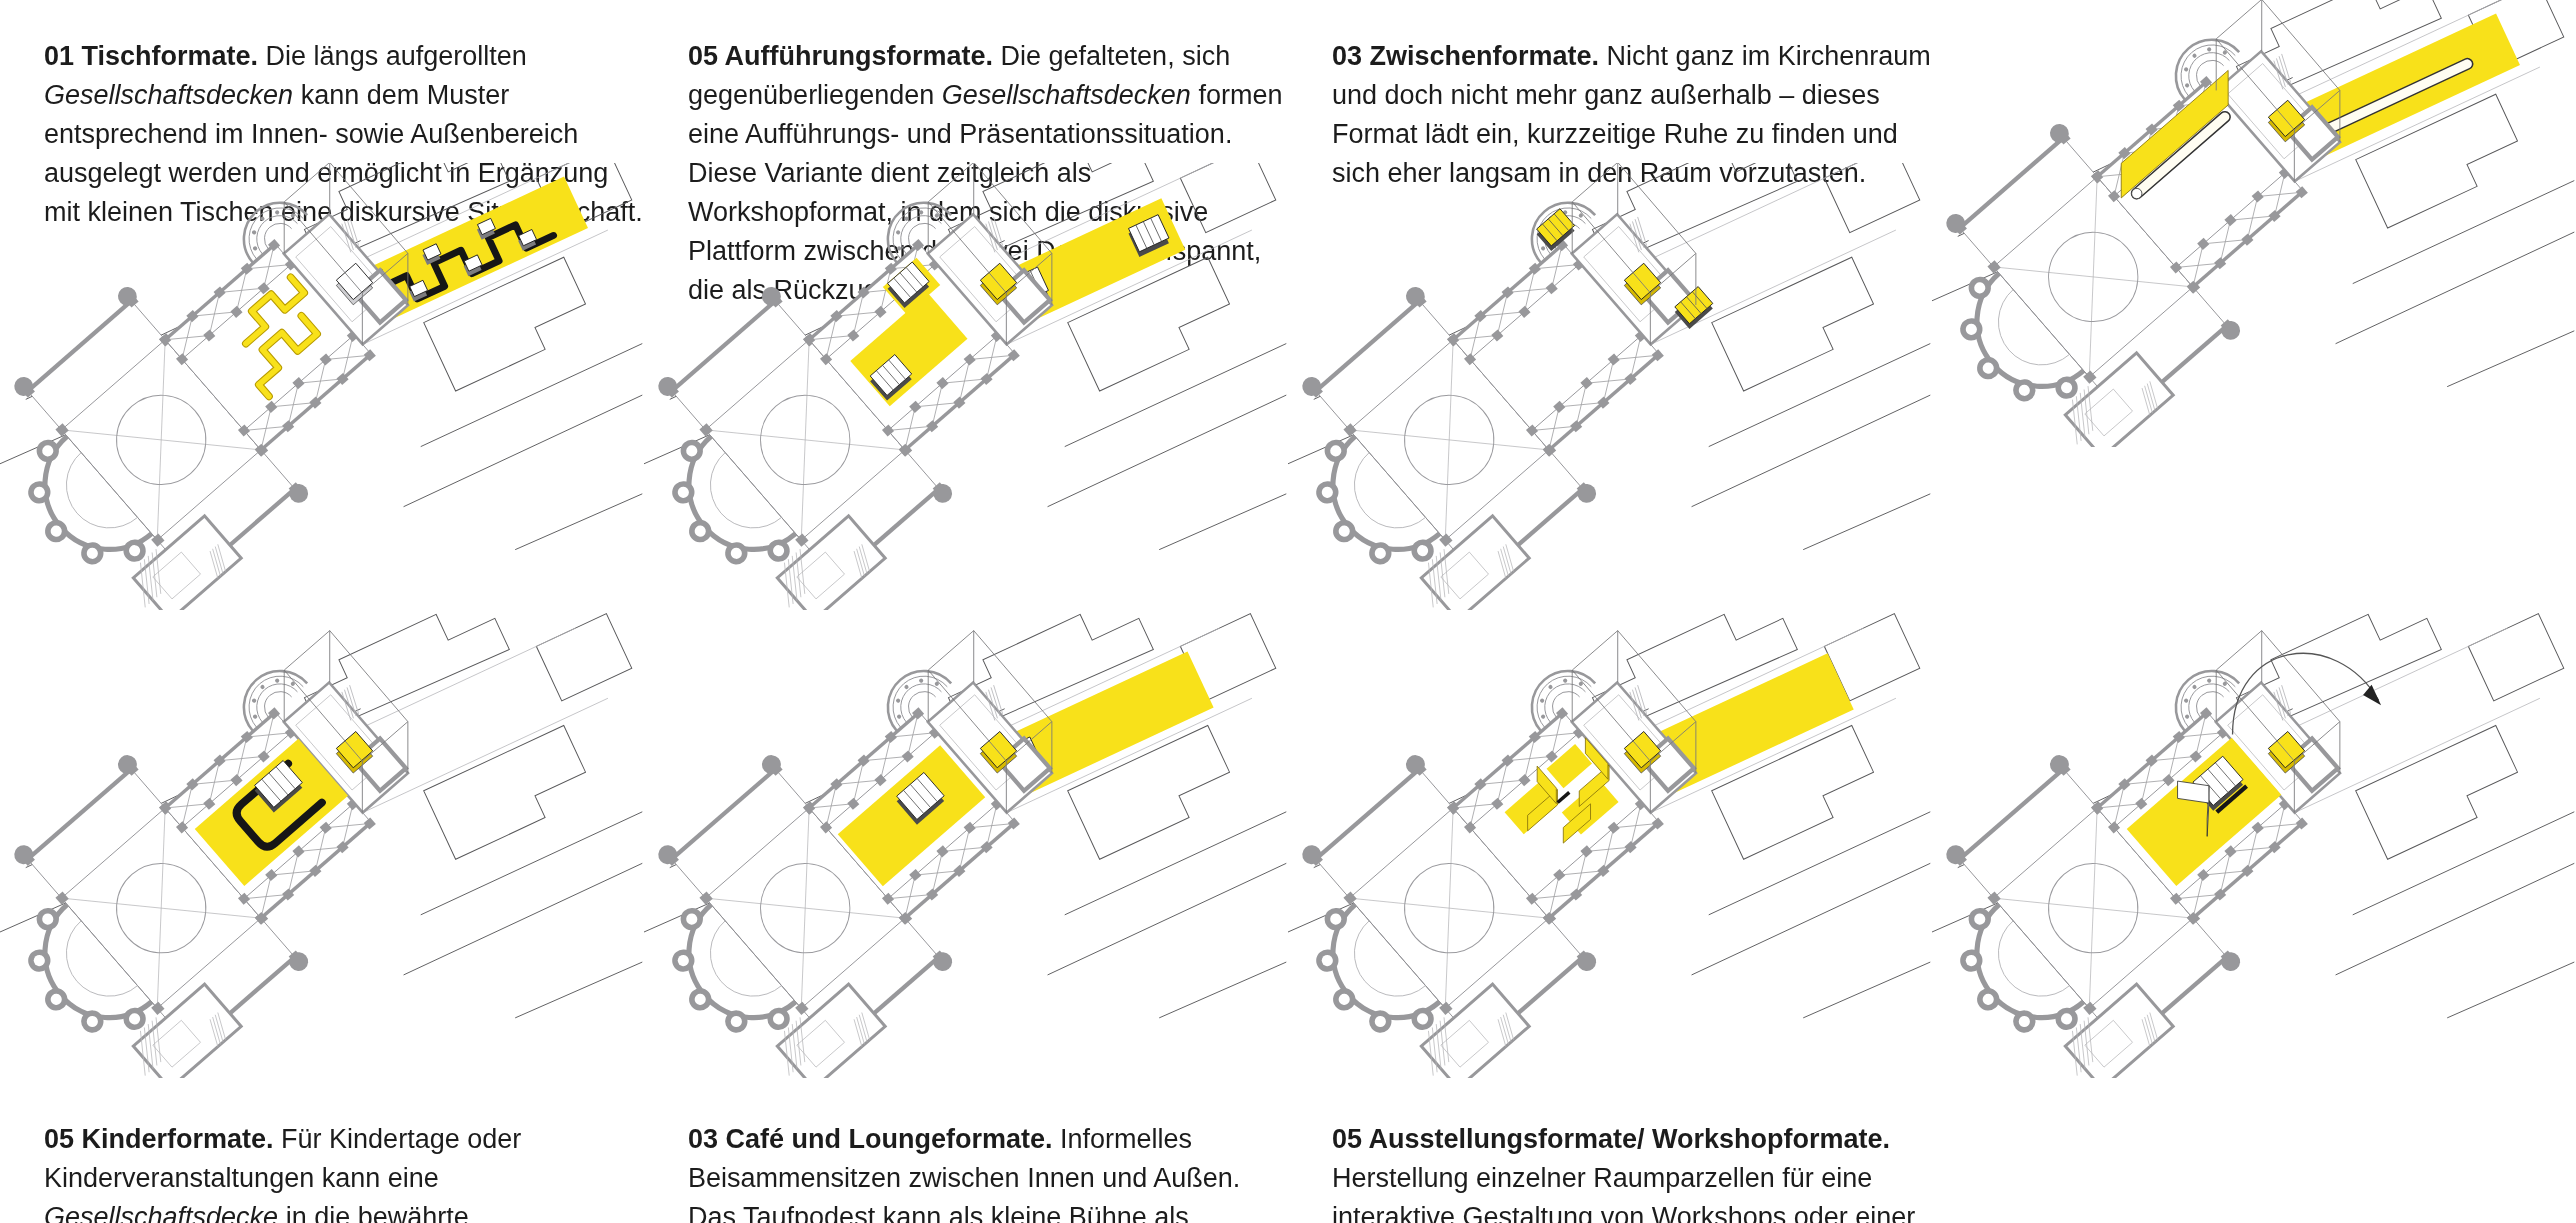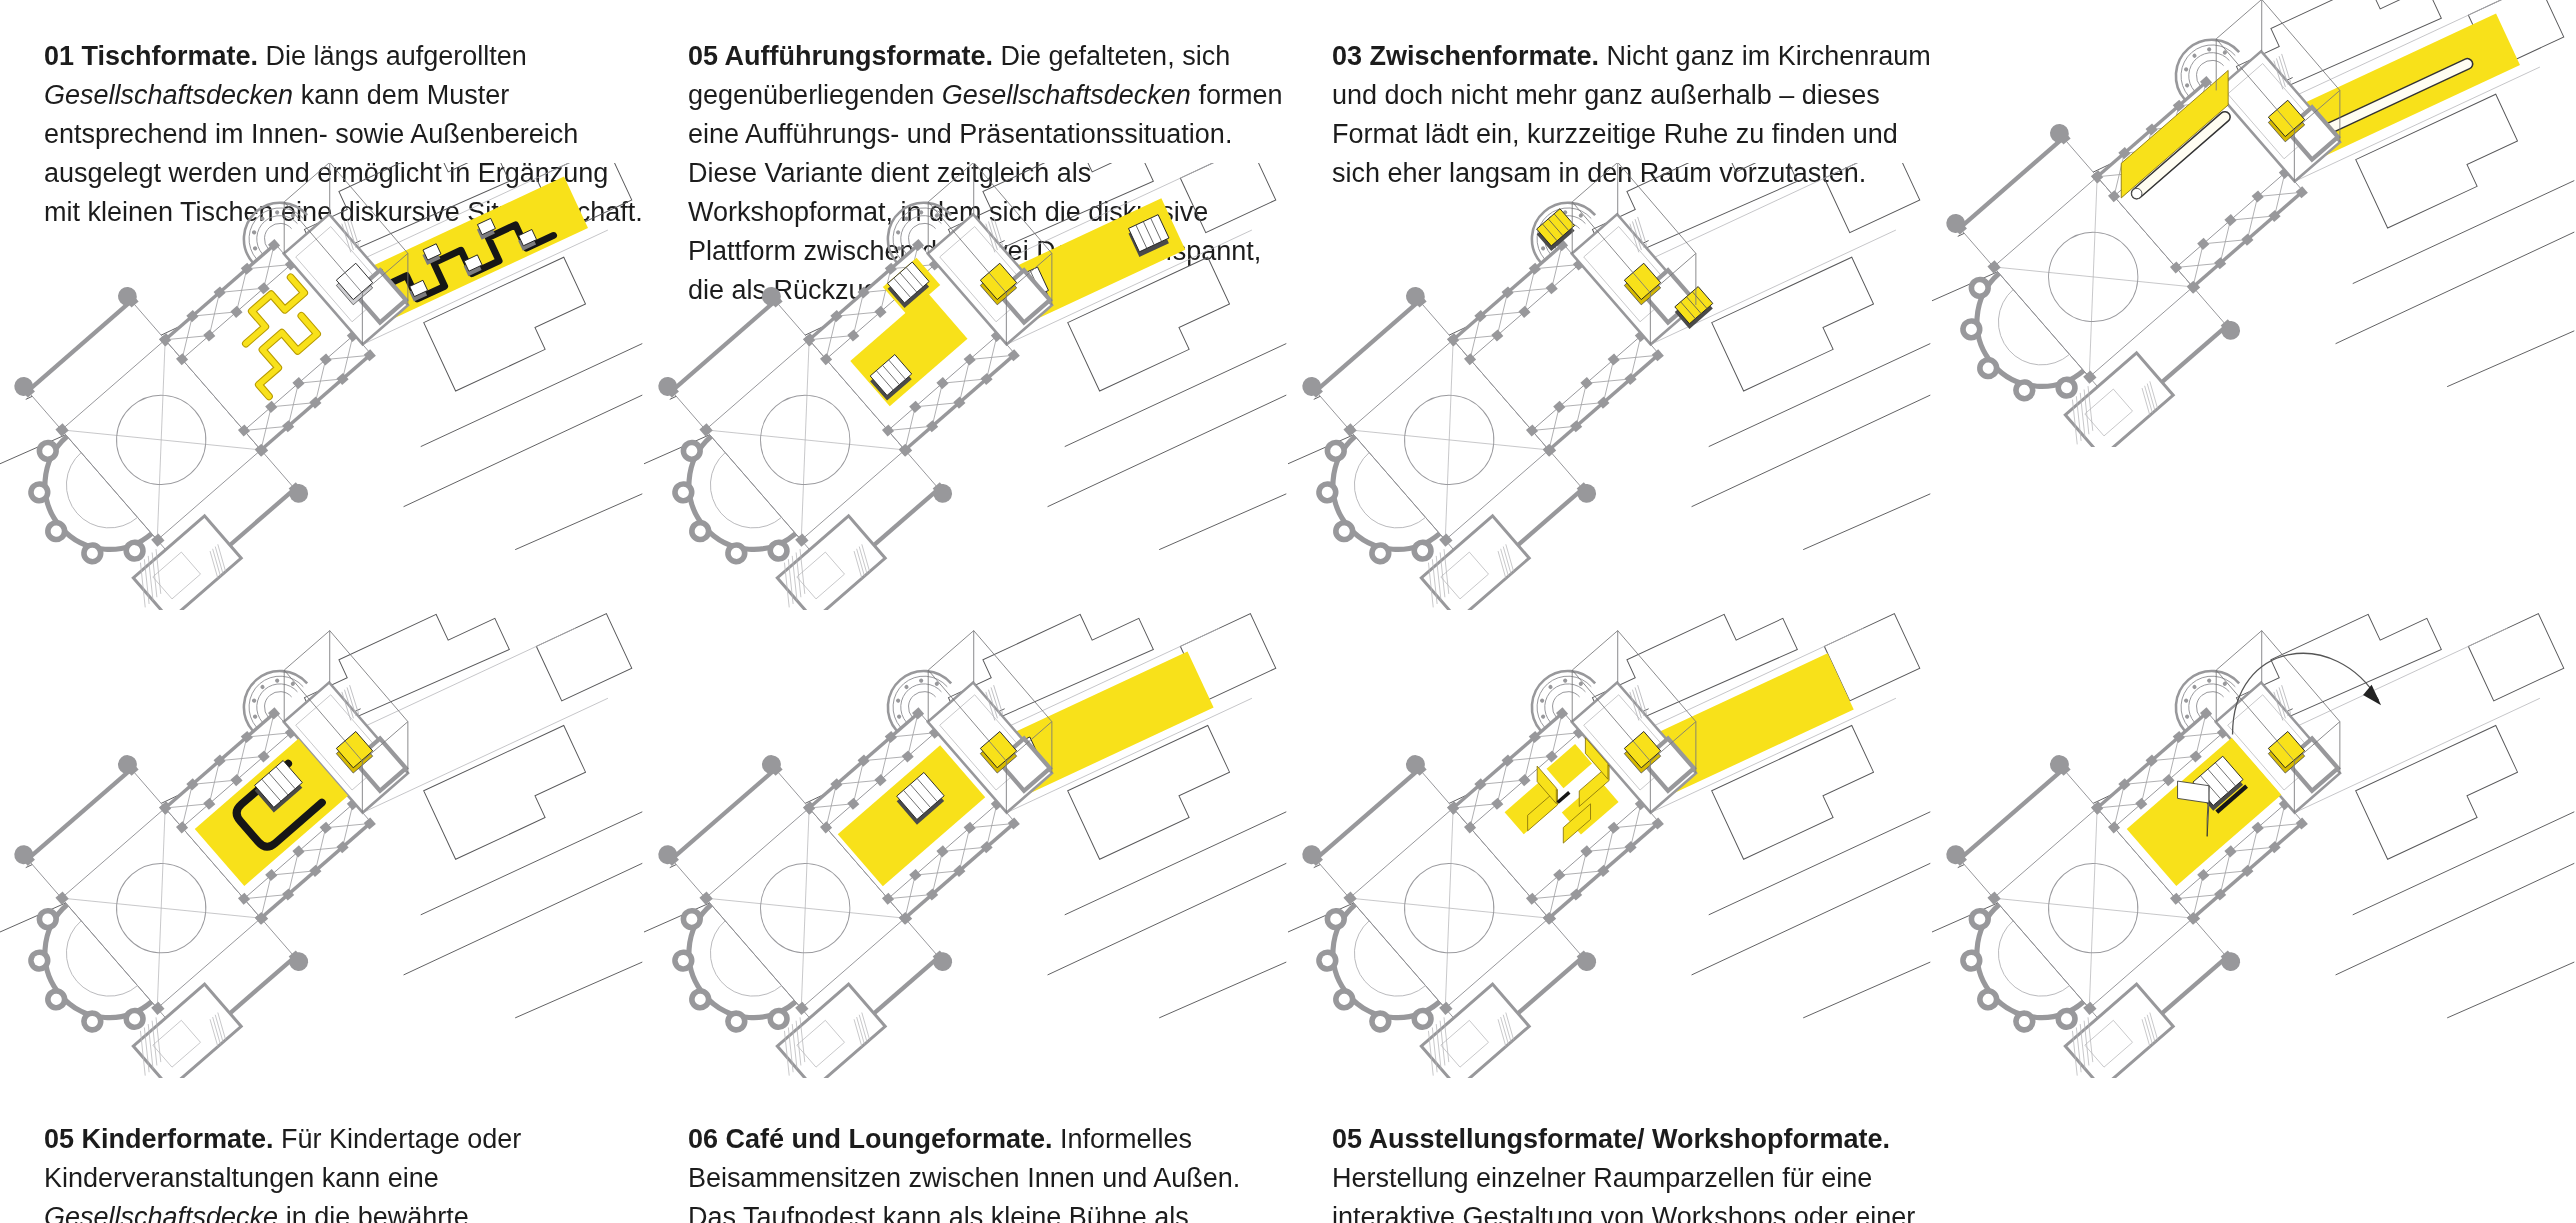--- a/index.html
+++ b/index.html
@@ -900,21 +900,21 @@
               <line x1="331" y1="105" x2="331" y2="45" stroke="#77777a" stroke-width="1"></line>
               <line x1="384" y1="59" x2="384" y2="-1" stroke="#77777a" stroke-width="1"></line>
               <line x1="475" y1="165" x2="475" y2="105" stroke="#77777a" stroke-width="1"></line>
               <line x1="422" y1="211" x2="422" y2="151" stroke="#77777a" stroke-width="1"></line>
               <polygon points="331,45 384,-1 475,105 422,151" fill="none" stroke="#77777a" stroke-width="1"></polygon>
             </g>
           </g>
         </svg>
     </figure>
     <div class="caption">
-      <p class="cap"><b>06 Café und Loungeformate.</b><span class="runs"> Informelles Beisammensitzen zwischen Innen und Außen. Das Taufpodest kann als kleine Bühne als Speakers Corner oder für Kleinkünstler genutzt werden. Dieses Format dient als Grundsetting für den Projektzeitraum.</span></p>
+      <p class="cap"><b>03 Café und Loungeformate.</b><span class="runs"> Informelles Beisammensitzen zwischen Innen und Außen. Das Taufpodest kann als kleine Bühne als Speakers Corner oder für Kleinkünstler genutzt werden. Dieses Format dient als Grundsetting für den Projektzeitraum.</span></p>
     </div>
   </section>
 
   <section class="panel panel-bottom">
     <figure>
       <svg width="644" height="468" viewBox="0 0 750 545">
           <g transform="translate(0,25)">
             <line x1="30" y1="275" x2="420" y2="90" stroke="#58585a" stroke-width="1.1"></line>
             <line x1="0" y1="350" x2="215" y2="255" stroke="#58585a" stroke-width="1.1"></line>
             <line x1="490" y1="330" x2="748" y2="210" stroke="#58585a" stroke-width="1.1"></line>

